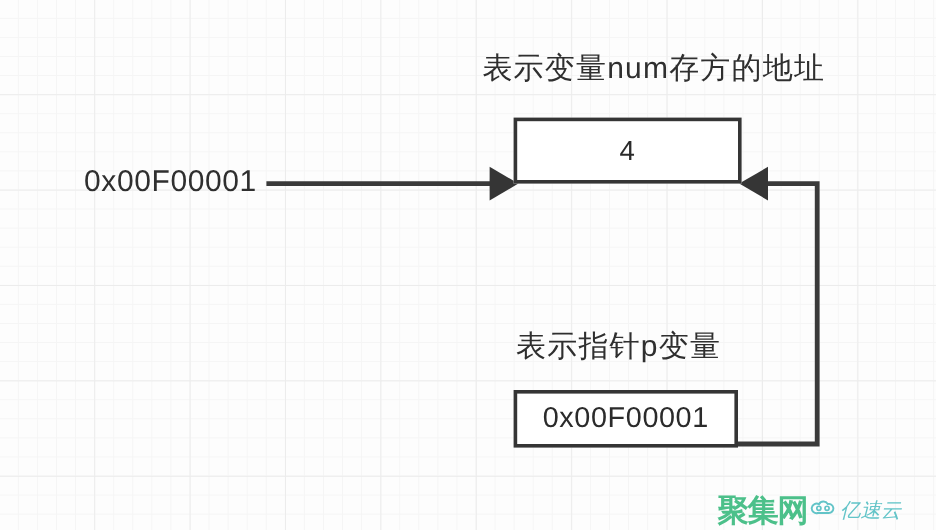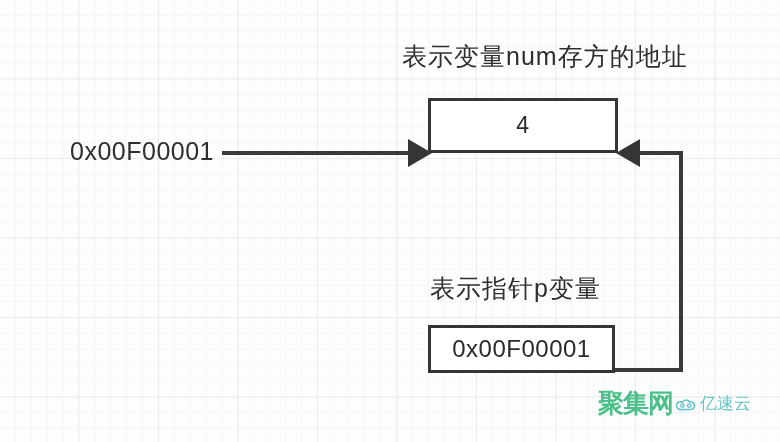--- a/index.html
+++ b/index.html
@@ -90,38 +90,38 @@
     top: 137px;
     font-size: 25px;
     color: #2f2f2f;
     letter-spacing: 0.5px;
     font-family: "Liberation Sans", "DejaVu Sans", sans-serif;
     white-space: nowrap;
   }
   #watermark {
     position: absolute;
     left: 598px;
-    top: 386px;
+    top: 408px;
     display: flex;
     align-items: center;
     gap: 2px;
     user-select: none;
   }
   #wm-brand {
     font-size: 26px;
     font-weight: bold;
     color: #4cc08a;
     letter-spacing: -1px;
     font-family: "DejaVu Sans", sans-serif;
   }
   #wm-sub {
     display: flex;
-    align-items: center;
     gap: 3px;
     color: #63c4c8;
+    font-style: italic;
   }
   #wm-sub-text {
     font-size: 17px;
     color: #63c4c8;
     font-family: "DejaVu Sans", sans-serif;
   }
 </style>
 </head>
 <body>
 

